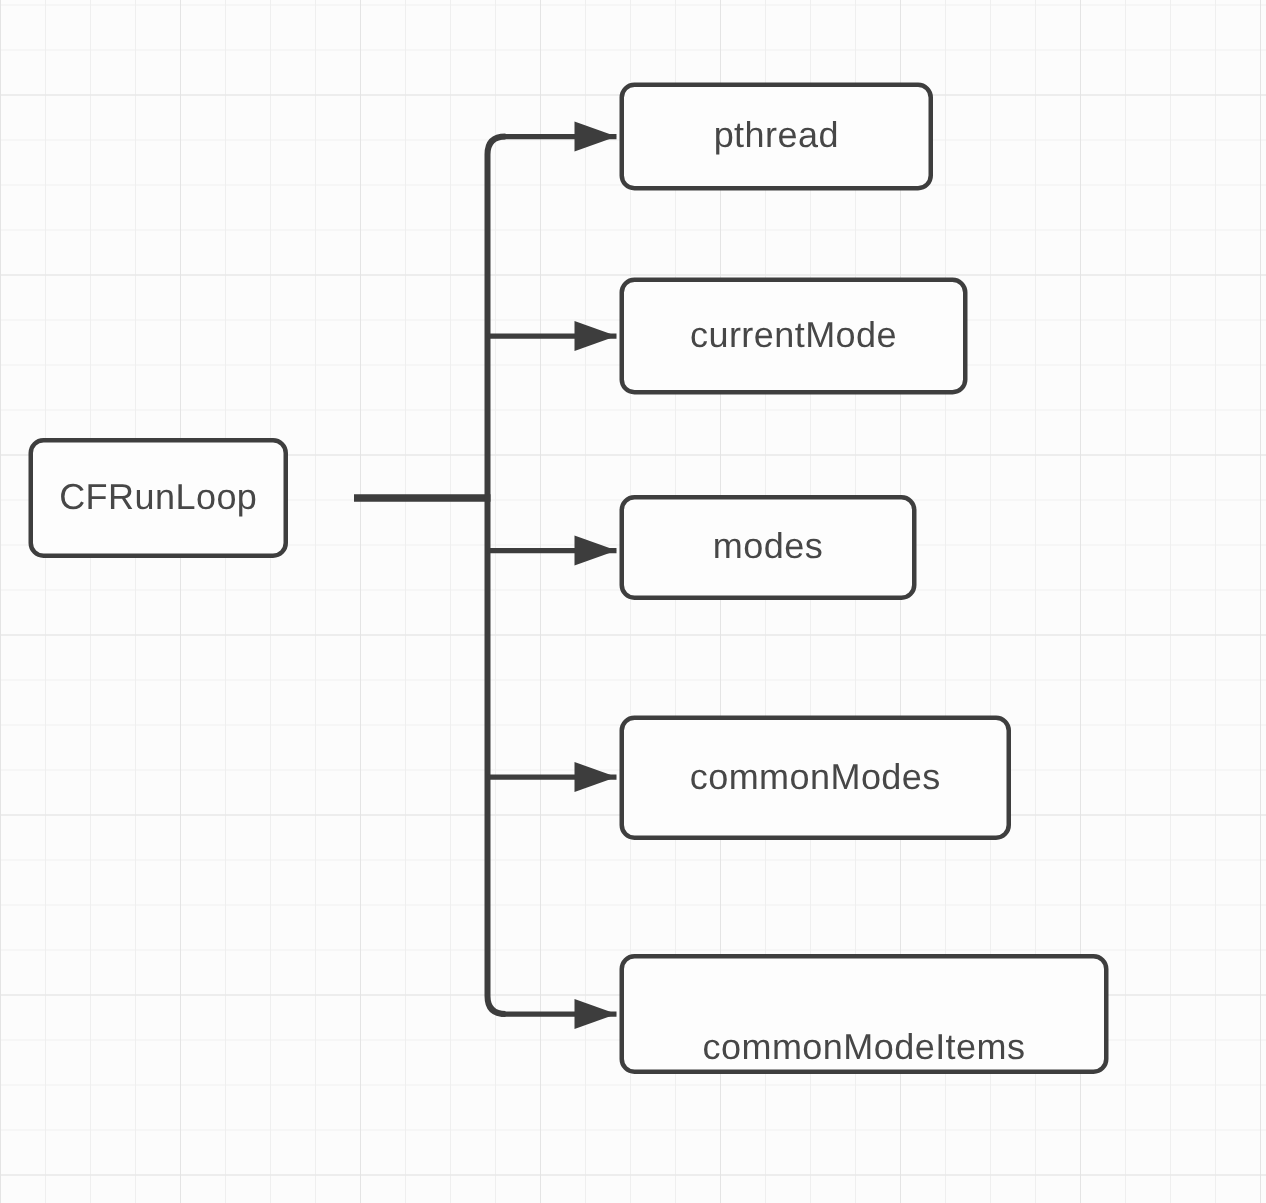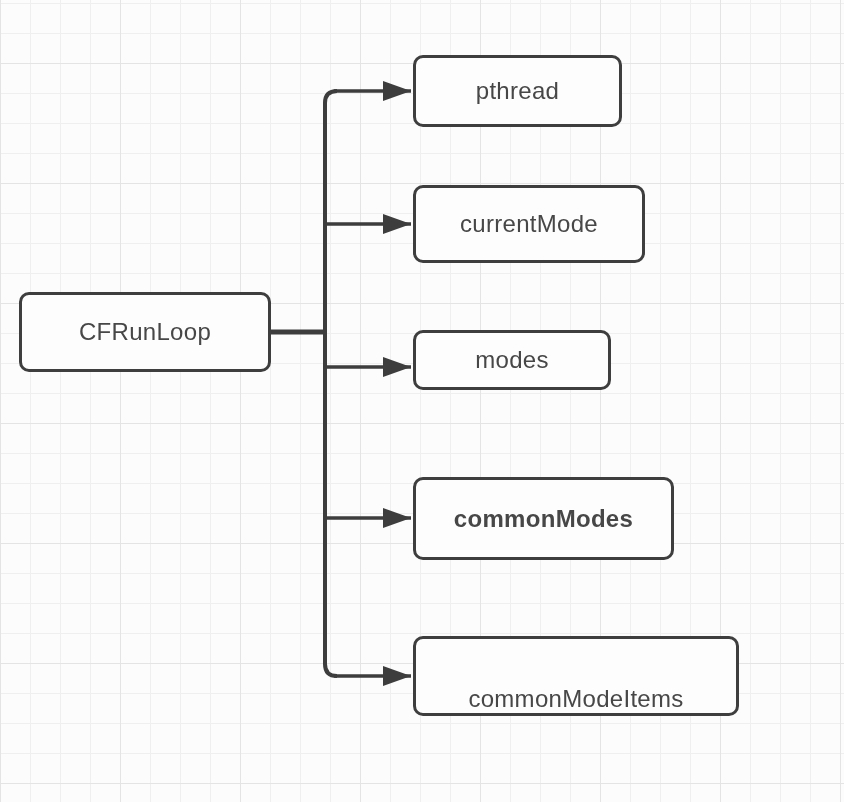--- a/index.html
+++ b/index.html
@@ -62,37 +62,37 @@
 
     <path class="line" d="M337 91 Q325 91 325 103 V664 Q325 676 337 676" stroke-width="4"></path>
 
     <path class="line" d="M334 91 H411" stroke-width="3.5" marker-end="url(#arrow)"></path>
     <path class="line" d="M325 224 H411" stroke-width="3.5" marker-end="url(#arrow)"></path>
     <path class="line" d="M325 367 H411" stroke-width="3.5" marker-end="url(#arrow)"></path>
     <path class="line" d="M325 518 H411" stroke-width="3.5" marker-end="url(#arrow)"></path>
     <path class="line" d="M334 676 H411" stroke-width="3.5" marker-end="url(#arrow)"></path>
   </svg>
 
-  <div class="node" style="left:19px; top:292px; width:252px; height:80px;">
+  <div class="node" style="left:19px; top:292px; width:173px; height:80px;">
     <span>CFRunLoop</span>
   </div>
 
   <div class="node" style="left:413px; top:55px; width:209px; height:72px;">
     <span>pthread</span>
   </div>
 
   <div class="node" style="left:413px; top:185px; width:232px; height:78px;">
     <span>currentMode</span>
   </div>
 
-  <div class="node" style="left:413px; top:330px; width:198px; height:60px;">
+  <div class="node" style="left:413px; top:330px; width:198px; height:70px;">
     <span>modes</span>
   </div>
 
-  <div class="node" style="left:413px; top:477px; width:261px; height:83px;font-weight:bold;">
+  <div class="node" style="left:413px; top:477px; width:261px; height:83px;">
     <span>commonModes</span>
   </div>
 
   <div class="node" style="left:413px; top:636px; width:326px; height:80px;align-items:flex-end;">
     <span>commonModeItems</span>
   </div>
 
 </div>
 
 </body></html>

